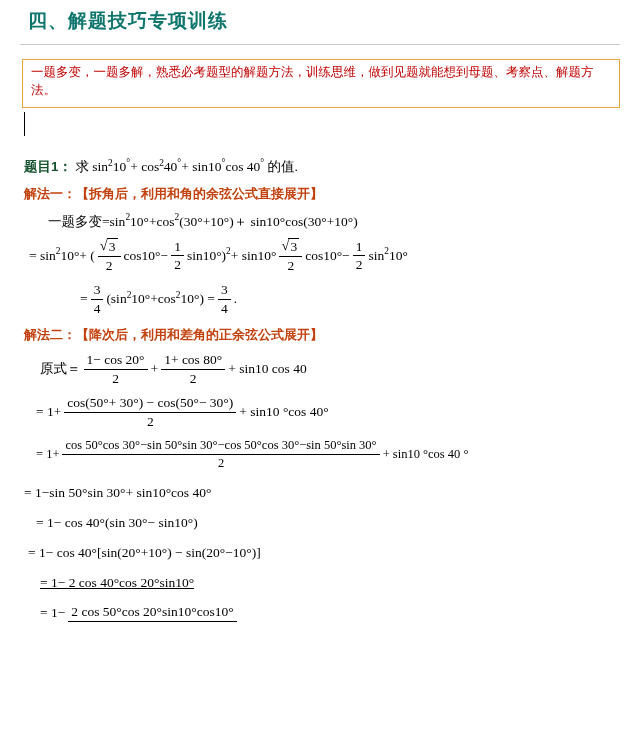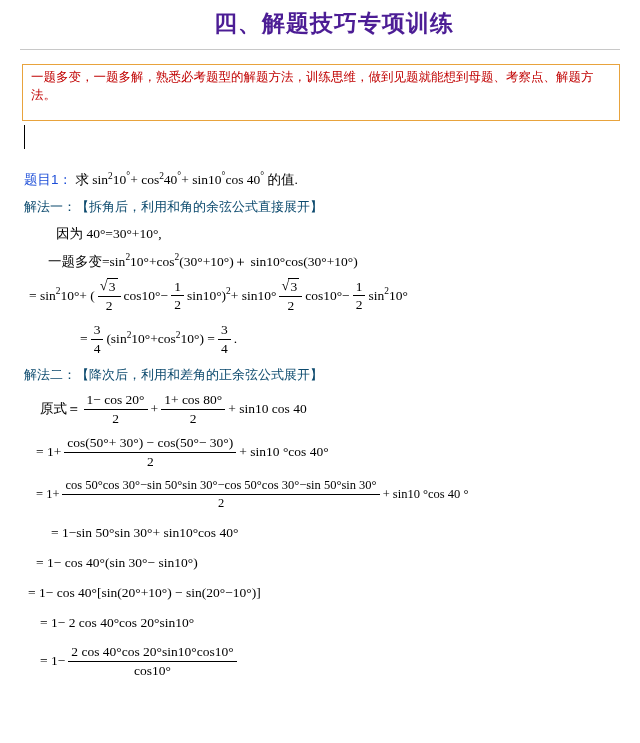--- a/index.html
+++ b/index.html
@@ -17,62 +17,61 @@
   .page {
     position: relative;
     width: 640px;
     height: 743px;
     padding: 0;
     box-sizing: border-box;
   }
   .title {
     font-family: "Liberation Sans", sans-serif;
     font-weight: bold;
-    font-size: 23px;
-    color: #4c1d95;
+    font-size: 19px;
+    color: #0f766e;
     margin: 8px 0 0 28px;
     letter-spacing: 1px;
-    text-align: center;
   }
   .rule {
     border: none;
     border-top: 1px solid #c8c8c8;
     margin: 10px 20px 0 20px;
   }
   .intro-box {
     margin: 14px 20px 0 22px;
     border: 1px solid #e8a33d;
-    padding: 3px 5px 16px 8px;
+    padding: 3px 5px 8px 8px;
     color: #c00000;
     font-size: 12.5px;
     font-family: "Liberation Sans", sans-serif;
     line-height: 1.45;
   }
   .caret-line {
     margin: 4px 0 0 24px;
     height: 26px;
   }
   .caret-line .caret {
     display: inline-block;
     width: 1px;
     height: 24px;
     background: #000;
   }
   .prob-line {
     margin: 18px 0 0 24px;
     font-size: 13.5px;
   }
   .label-blue {
-    color: #1d4ed8;
-    font-weight: normal;
+    color: #14532d;
+    font-weight: bold;
     font-family: "Liberation Sans", sans-serif;
   }
   .label-red {
-    color: #0c4a6e;
-    font-weight: normal;
+    color: #c2410c;
+    font-weight: bold;
     font-family: "Liberation Sans", sans-serif;
     font-size: 13px;
     margin-top: 42px;
   }
   .method-line {
     margin: 9px 0 0 24px;
     font-size: 13px;
   }
   .body-line {
     margin: 9px 0 0 0;
@@ -152,21 +151,20 @@
       <span>cos</span><sup class="pw">2</sup><span>40</span><sup class="deg">°</sup><span>+</span>
       <span>sin10</span><sup class="deg">°</sup><span>cos 40</span><sup class="deg">°</sup>
     </span>
     <span>的值.</span>
   </div>
 
   <div class="method-line">
     <span class="label-red">解法一</span><span class="label-red">：【拆角后，利用和角的余弦公式直接展开】</span>
   </div>
 
-  <div class="body-line indent1">因为  40°=30°+10°,</div>
 
   <div class="body-line indent2">
     <span>一题多变=sin</span><sup class="pw">2</sup><span>10°+cos</span><sup class="pw">2</sup><span>(30°+10°)＋ sin10°cos(30°+10°)</span>
   </div>
 
   <div class="body-line indent3">
     <span>= sin</span><sup class="pw">2</sup><span>10°+ (</span><span class="frac"><span class="num"><span class="sqrt"><span class="rad">3</span></span></span><span class="den">2</span></span><span>cos10°−</span><span class="frac"><span class="num">1</span><span class="den">2</span></span><span>sin10°)</span><sup class="pw">2</sup><span>+ sin10°</span><span class="frac"><span class="num"><span class="sqrt"><span class="rad">3</span></span></span><span class="den">2</span></span><span>cos10°−</span><span class="frac"><span class="num">1</span><span class="den">2</span></span><span>sin</span><sup class="pw">2</sup><span>10°</span>
   </div>
 
   <div class="body-line indent4">
@@ -182,22 +180,22 @@
   </div>
 
   <div class="body-line indent6" style="margin-left:36px;">
     <span>= 1+</span><span class="frac"><span class="num">cos(50°+ 30°) − cos(50°− 30°)</span><span class="den">2</span></span><span>+ sin10 °cos 40°</span>
   </div>
 
   <div class="body-line" style="margin-left:36px; font-size:12.5px;">
     <span>= 1+</span><span class="frac"><span class="num">cos 50°cos 30°−sin 50°sin 30°−cos 50°cos 30°−sin 50°sin 30°</span><span class="den">2</span></span><span>+ sin10 °cos 40 °</span>
   </div>
 
-  <div class="body-line" style="margin-left:51px; margin-top:14px;">= 1−sin 50°sin 30°+ sin10°cos 40°</div>
+  <div class="body-line" style="margin-left:24px; margin-top:14px;">= 1−sin 50°sin 30°+ sin10°cos 40°</div>
   <div class="body-line" style="margin-left:36px; margin-top:14px;">= 1− cos 40°(sin 30°− sin10°)</div>
   <div class="body-line" style="margin-left:28px; margin-top:14px;">= 1− cos 40°[sin(20°+10°) − sin(20°−10°)]</div>
-  <div class="body-line" style="margin-left:40px; margin-top:14px;">= 1− 2 cos 40°cos 20°sin10°</div>
+  <div class="body-line" style="margin-left:40px; margin-top:14px;text-decoration:underline;">= 1− 2 cos 40°cos 20°sin10°</div>
 
   <div class="body-line" style="margin-left:40px; margin-top:14px;">
-    <span>= 1−</span><span class="frac"><span class="num">2 cos 40°cos 20°sin10°cos10°</span><span class="den">cos10°</span></span>
+    <span>= 1−</span><span class="frac"><span class="num">2 cos 50°cos 20°sin10°cos10°</span></span>
   </div>
 
 </div>
 
 </body></html>

